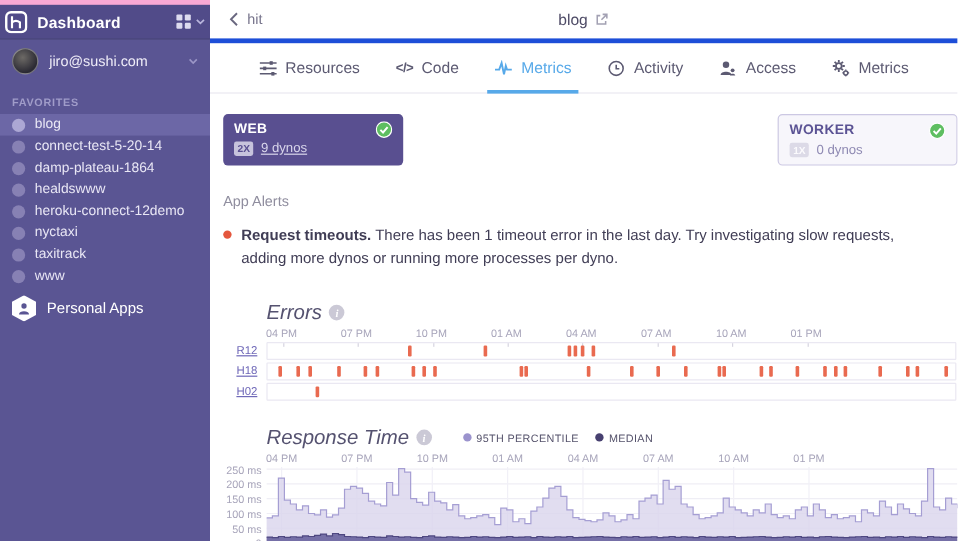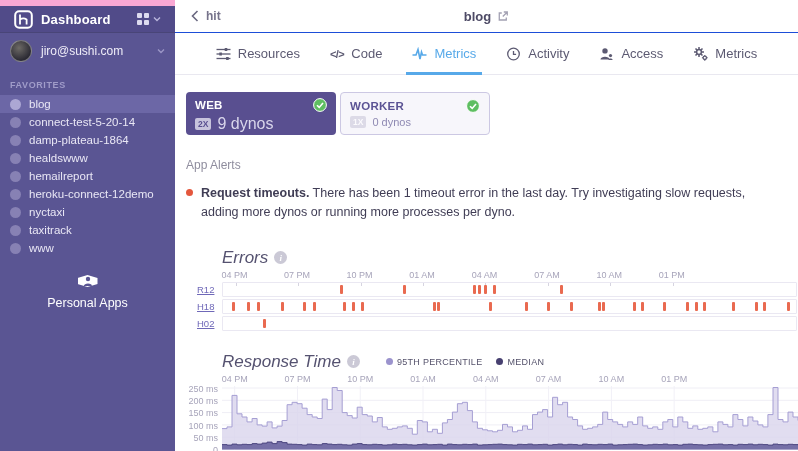--- a/index.html
+++ b/index.html
@@ -1,70 +1,70 @@
 <!DOCTYPE html>
 <html><head>
 <meta charset="utf-8">
 <style>
   html,body{margin:0;padding:0;}
   body{width:798px;height:451px;position:relative;overflow:hidden;background:#fff;
        font-family:"Liberation Sans",sans-serif;-webkit-font-smoothing:antialiased;}
   
   .sidebar{position:absolute;left:0;top:0;width:175px;height:451px;background:#5A5593;}
-  .sb-header{height:32px;background:#514B89;display:flex;align-items:center;padding:0 14px;
-             box-shadow:0 1px 0 rgba(0,0,0,.18);border-top:6px solid #f9a8d4;box-sizing:border-box;}
+  .sb-header{height:32px;background:#514B89;display:flex;align-items:center;padding:0 4px;
+             box-shadow:0 1px 0 rgba(0,0,0,.18);border-top:4px solid #f9a8d4;box-sizing:border-box;}
   .logo{width:19px;height:19px;flex:0 0 auto;}
   .sb-title{color:#fff;font-size:13px;font-weight:bold;margin-left:8px;letter-spacing:.2px;}
   .sb-header-right{margin-left:auto;display:flex;align-items:center;gap:4px;}
   .grid-icon{display:grid;grid-template-columns:5px 5px;grid-template-rows:5px 5px;gap:2px;}
   .grid-icon span{background:#DDDBEF;border-radius:1px;}
   .sb-user{display:flex;align-items:center;padding:8px 10px 6px;gap:9px;}
   .avatar{width:22px;height:22px;border-radius:50%;background:radial-gradient(circle at 40% 35%,#6d6a66,#2b2a33 70%);
           border:1px solid rgba(255,255,255,.35);box-sizing:border-box;}
   .sb-email{color:#EFEDF8;font-size:12px;}
   .sb-user .chev{margin-left:auto;}
   .sb-label{font-size:9px;font-weight:bold;letter-spacing:.6px;color:#A09CC9;padding:12px 10px 5px;}
   .sb-item{height:18px;display:flex;align-items:center;padding-left:10px;gap:8px;cursor:pointer;}
   .sb-item .dot{width:11px;height:11px;border-radius:50%;background:#8781B4;flex:0 0 auto;}
   .sb-item span.lbl{font-size:11.5px;color:#E9E7F5;white-space:nowrap;}
   .sb-item.selected{background:#6C67A6;}
   .sb-item.selected .dot{background:#ACA7D4;}
-  .sb-personal{display:flex;align-items:center;gap:9px;padding:0 10px;margin-top:18px;height:26px;cursor:pointer;flex-direction:column;}
+  .sb-personal{display:flex;align-items:center;gap:9px;padding:0 10px;margin-top:5px;height:26px;cursor:pointer;}
   .hexagon{width:20px;height:22px;background:#fff;clip-path:polygon(50% 0,100% 25%,100% 75%,50% 100%,0 75%,0 25%);
            display:flex;align-items:center;justify-content:center;}
   .sb-personal .lbl{color:#fff;font-size:12.5px;}
   .sb-org{display:flex;align-items:center;gap:9px;padding:0 10px;margin-top:5px;height:26px;cursor:pointer;}
   .org-badge{width:20px;height:20px;border-radius:50%;background:#fff;border:2px solid #CFD7F0;box-sizing:border-box;
              display:flex;align-items:center;justify-content:center;font-size:8.5px;font-weight:bold;color:#6C85CE;}
   .sb-org .lbl{color:#fff;font-size:13px;font-weight:bold;}
   
   .main{position:absolute;left:175px;top:0;width:623px;height:451px;background:#fff;}
-  .m-header{height:32px;border-bottom:1px solid #1d4ed8;position:relative;font-weight:bold;}
+  .m-header{height:32px;border-bottom:4px solid #1d4ed8;position:relative;}
   .back{position:absolute;left:16px;top:0;height:32px;display:flex;align-items:center;gap:7px;cursor:pointer;}
   .back .lbl{font-size:12px;color:#76738B;}
   .page-title{position:absolute;left:50%;top:0;transform:translateX(-50%);height:32px;display:flex;align-items:center;gap:6px;}
   .page-title .lbl{font-size:13px;color:#4E4B66;}
   .tabs{height:41px;border-bottom:1px solid #E9E8F0;display:flex;justify-content:center;align-items:center;gap:30px;}
   .tab{display:flex;align-items:center;gap:7px;font-size:13px;color:#5C5A72;height:41px;position:relative;cursor:pointer;}
   .tab.active{color:#57A9E9;justify-content:center;}
   .tab.active::after{content:"";position:absolute;left:-6px;right:-6px;bottom:-1px;height:3px;background:#57A9E9;}
   .code-glyph{font-size:11px;font-weight:bold;letter-spacing:-.5px;}
   .content{padding-left:11px;}
   
-  .cards-row{display:flex;gap:4px;margin-top:17px;}
+  .cards-row{display:flex;gap:24px;margin-top:17px;justify-content:space-between;}
   .card{width:150px;height:43px;border-radius:4px;box-sizing:border-box;padding:6px 9px;cursor:pointer;}
   .card .top{display:flex;align-items:center;}
   .card .name{font-size:11.5px;font-weight:bold;letter-spacing:.3px;}
   .card .check{margin-left:auto;}
   .card .meta{display:flex;align-items:center;gap:6px;margin-top:3px;}
   .badge{font-size:8.5px;font-weight:bold;border-radius:2px;padding:1px 3px;}
   .card.web{background:#594F90;}
   .card.web .name{color:#fff;}
   .card.web .badge{background:#C7C3DC;color:#594F90;}
-  .card.web .count{font-size:16px;color:#D9D6EB;}
+  .card.web .count{font-size:11px;color:#D9D6EB;text-decoration:underline;}
   .card.worker{background:#F7F6FB;border:1px solid #CCC8E3;}
   .card.worker .name{color:#5B5394;}
   .card.worker .badge{background:#DCDAE7;color:#FBFAFD;}
   .card.worker .count{font-size:11px;color:#8F8AB3;}
   
   .alerts-label{margin-top:23px;font-size:12px;color:#8F8D9E;}
   .alert-item{margin-top:12px;display:flex;gap:8px;width:596px;}
   .alert-bullet{width:7px;height:7px;border-radius:50%;background:#E4573D;flex:0 0 auto;margin-top:5px;}
   .alert-body{font-size:12.5px;color:#403D55;line-height:1.55;}
   .alert-body strong{font-weight:bold;}
@@ -131,24 +131,20 @@
         <span class="dot"></span>
         <span class="lbl">connect-test-5-20-14</span>
       </div>
     <div class="sb-item">
         <span class="dot"></span>
         <span class="lbl">damp-plateau-1864</span>
       </div>
     <div class="sb-item">
         <span class="dot"></span>
         <span class="lbl">healdswww</span>
-      </div>
-    <div class="sb-item">
-        <span class="dot"></span>
-        <span class="lbl">hemailreport</span>
       </div>
     <div class="sb-item">
         <span class="dot"></span>
         <span class="lbl">heroku-connect-12demo</span>
       </div>
     <div class="sb-item">
         <span class="dot"></span>
         <span class="lbl">nyctaxi</span>
       </div>
     <div class="sb-item">

